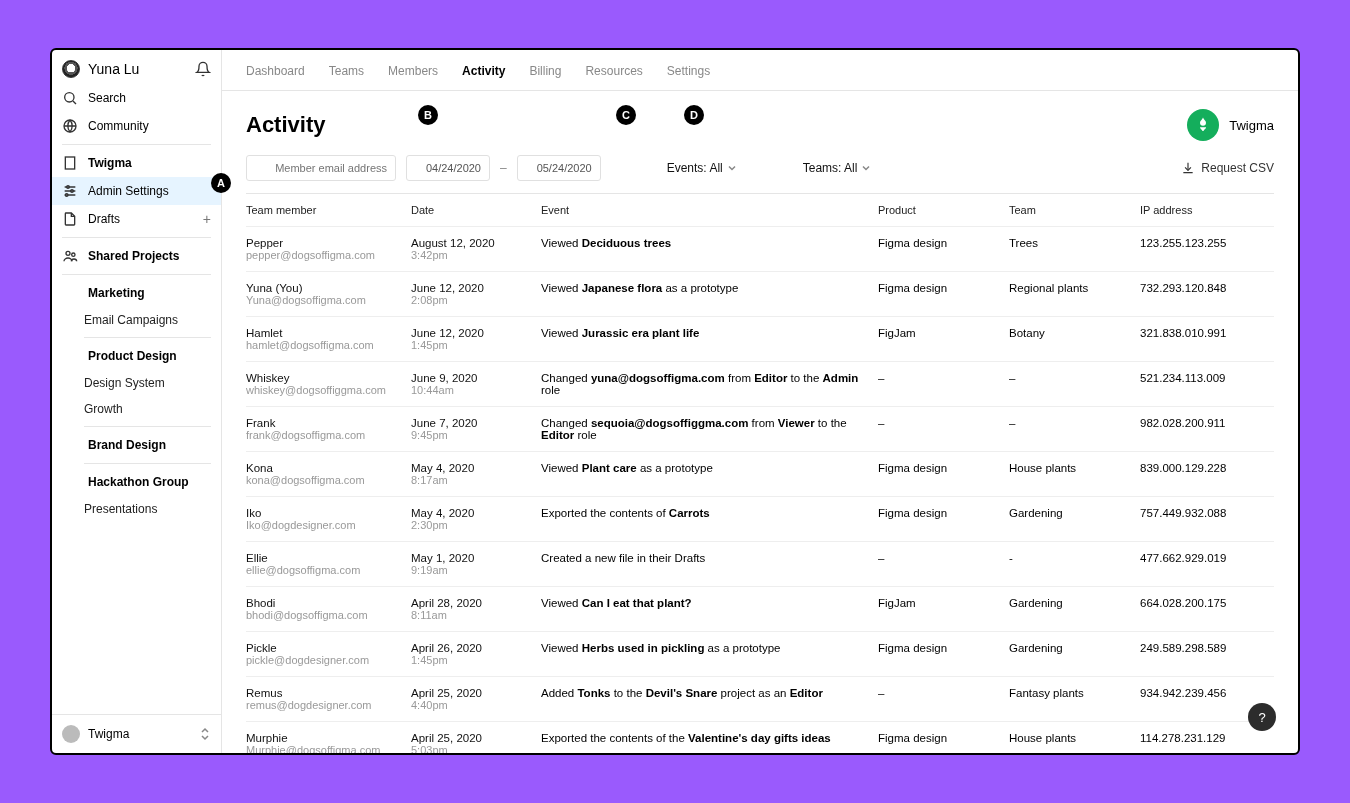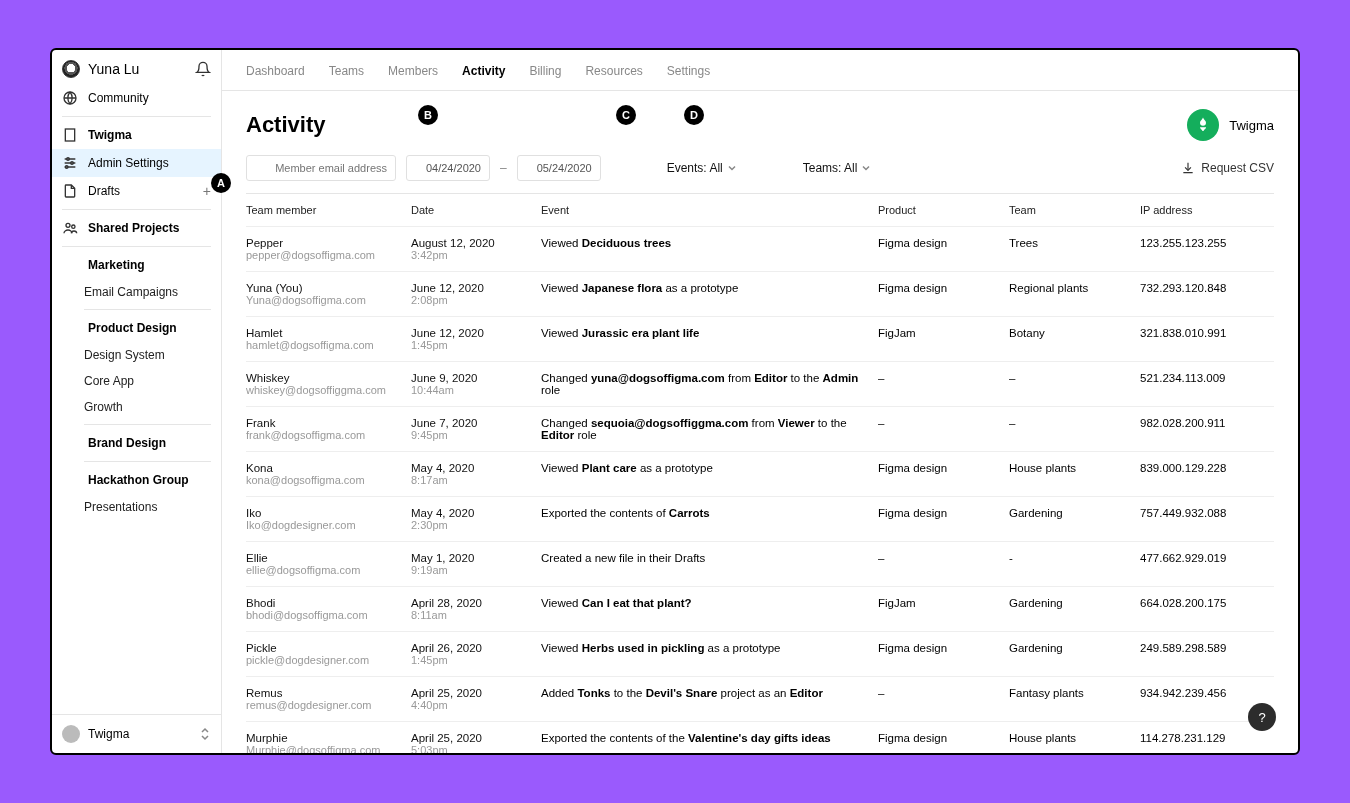--- a/index.html
+++ b/index.html
@@ -145,20 +145,27 @@
       <span class="avatar"></span>
       <span class="name">Yuna Lu</span>
       <svg class="bell" viewBox="0 0 24 24" fill="none" stroke="currentColor" stroke-width="2">
           <path d="M18 8a6 6 0 10-12 0c0 7-3 9-3 9h18s-3-2-3-9"></path>
           <path d="M13.7 21a2 2 0 01-3.4 0"></path>
         </svg>
     </div>
 
     <div class="sb-item">
       <svg class="icon" viewBox="0 0 24 24" fill="none" stroke="currentColor" stroke-width="2">
+          <circle cx="11" cy="11" r="7"></circle>
+          <line x1="21" y1="21" x2="16.5" y2="16.5"></line>
+        </svg>
+      <span>Search</span>
+    </div>
+    <div class="sb-item">
+      <svg class="icon" viewBox="0 0 24 24" fill="none" stroke="currentColor" stroke-width="2">
           <circle cx="12" cy="12" r="9"></circle>
           <path d="M3 12h18M12 3a14 14 0 010 18M12 3a14 14 0 000 18"></path>
         </svg>
       <span>Community</span>
     </div>
 
     <div class="sb-divider"></div>
 
     <div class="sb-item bold" style="position:relative;">
       <svg class="icon" viewBox="0 0 24 24" fill="none" stroke="currentColor" stroke-width="2">
@@ -209,21 +216,20 @@
           <span class="icon"><span class="sq orange"></span></span>
           <span>Marketing</span>
         </div>
         <div class="sb-item indent">Email Campaigns</div>
         <div class="sb-divider inset"></div>
         <div class="sb-item bold">
           <span class="icon"><span class="sq green"></span></span>
           <span>Product Design</span>
         </div>
         <div class="sb-item indent">Design System</div>
-        <div class="sb-item indent">Core App</div>
         <div class="sb-item indent">Growth</div>
         <div class="sb-divider inset"></div>
         <div class="sb-item bold">
           <span class="icon"><span class="sq purple"></span></span>
           <span>Brand Design</span>
         </div>
         <div class="sb-divider inset"></div>
         <div class="sb-item bold">
           <span class="icon"><span class="sq lorange"></span></span>
           <span>Hackathon Group</span>

